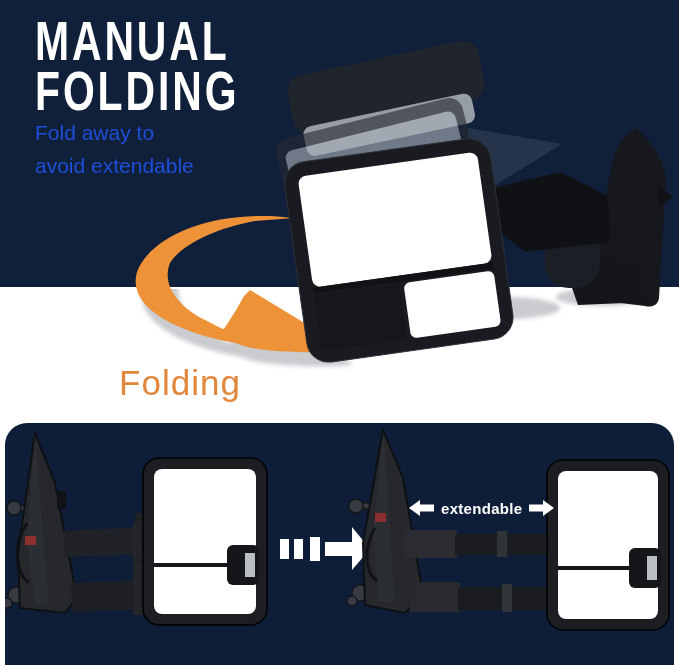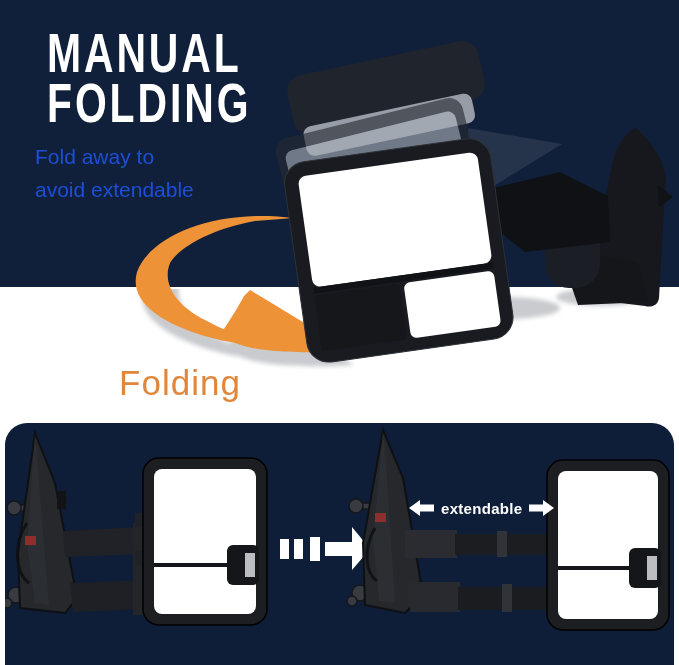--- a/index.html
+++ b/index.html
@@ -6,21 +6,21 @@
     --navy:#11203a; --panel_navy:#0f1e38; --orange:#ee9238;
     --caption_orange:#e1873b; --shadow_gray:#c9cbcf; --white:#ffffff;
   }
   html,body{margin:0;padding:0;}
   body{
     width:679px;height:665px;position:relative;overflow:hidden;
     background:#ffffff;font-family:"Liberation Sans",sans-serif;
   }
   .hero{position:absolute;left:0;top:0;width:679px;height:287px;background:var(--navy);}
   .hero-text{position:absolute;left:35px;top:16px;z-index:5;}
-  .hero-title{color:var(--white);font-weight:700;font-size:56px;line-height:50px;margin:12px;}
+  .hero-title{color:var(--white);font-weight:700;font-size:56px;line-height:50px;margin:0;}
   .hero-title .tline{display:block;transform:scaleX(.73);transform-origin:left top;letter-spacing:4px;white-space:nowrap;}
   .hero-subtitle{color:#1d4ed8;font-size:21px;line-height:33px;font-weight:400;}
   .hero-subtitle span{display:block;white-space:nowrap;}
   .top-svg{position:absolute;left:0;top:0;width:679px;height:423px;z-index:3;}
   .folding-caption{
     position:absolute;left:98px;top:363px;width:164px;text-align:center;z-index:6;
     color:var(--caption_orange);font-size:35px;letter-spacing:1px;font-weight:400;
   }
   .demo-panel{
     position:absolute;left:5px;top:423px;width:669px;height:304px;

